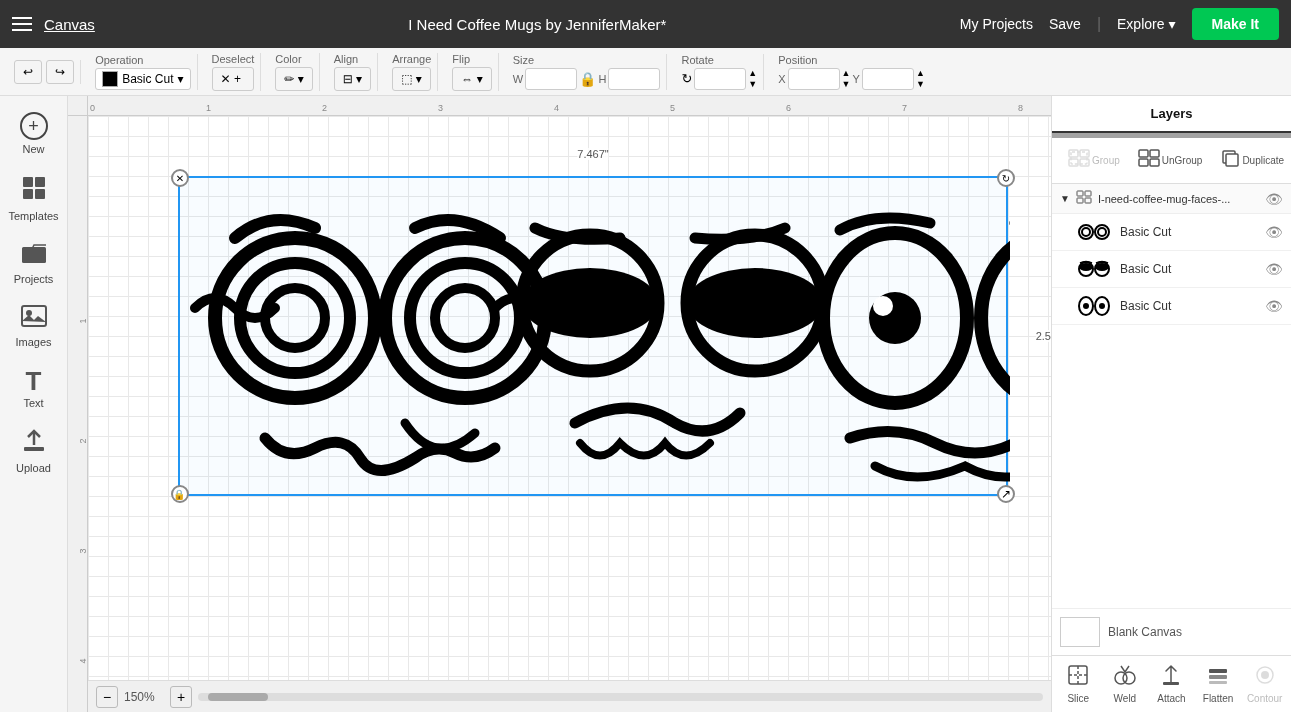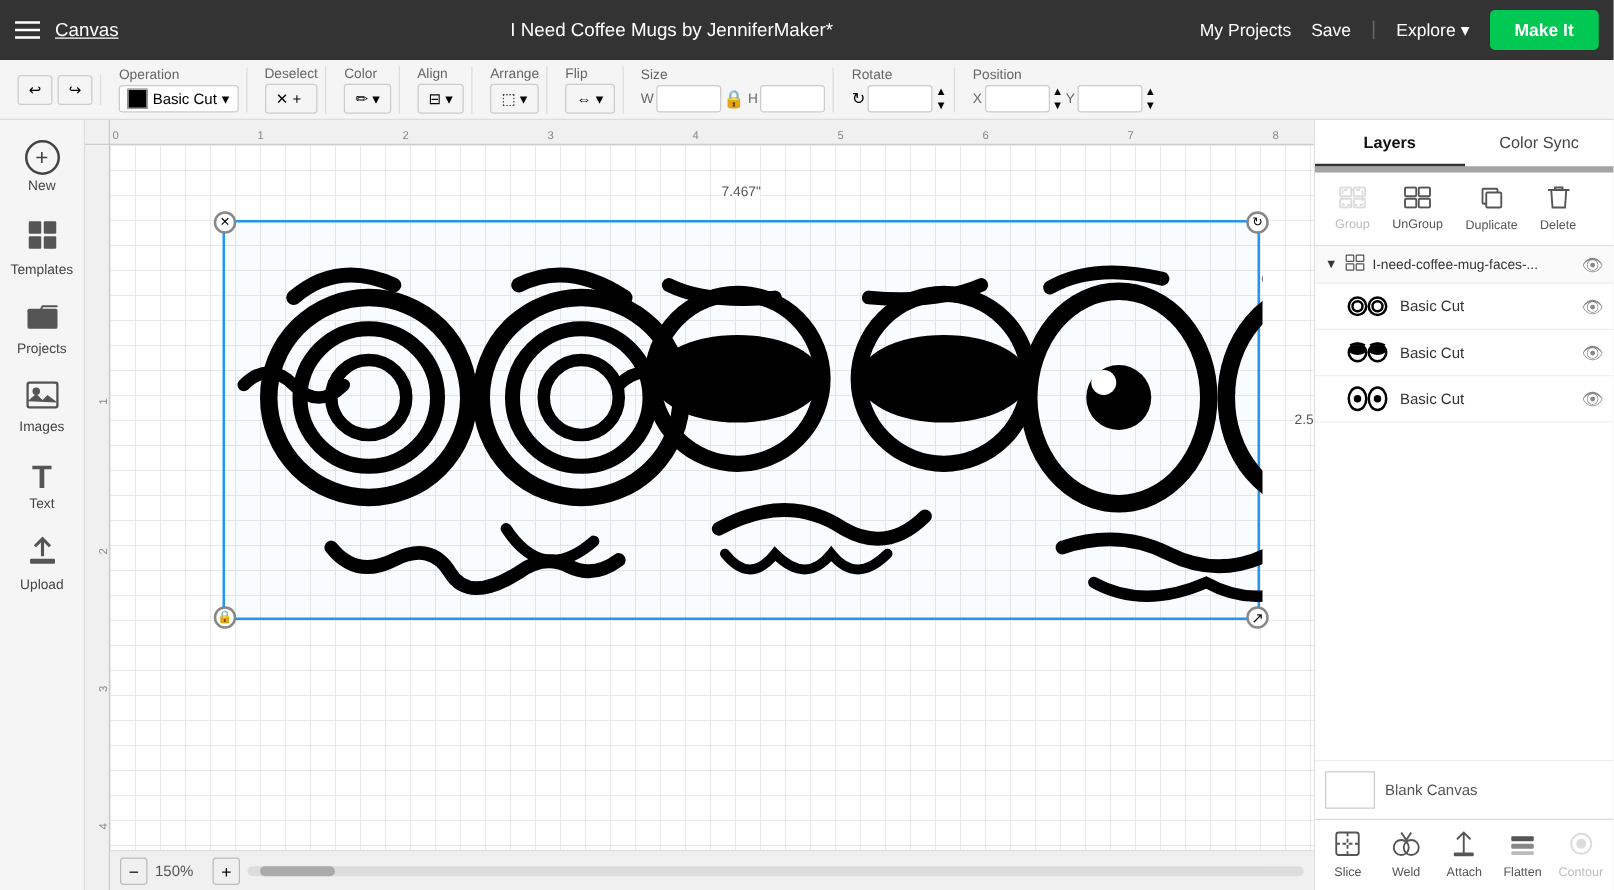--- a/index.html
+++ b/index.html
@@ -213,21 +213,21 @@
     }
     .panel-toolbar {
       display: flex;
       align-items: center;
       gap: 2px;
       padding: 6px 8px;
       border-bottom: 1px solid #ddd;
     }
     .panel-tool-btn {
       display: flex;
-      flex-direction: column;
+      flex-direction: row;
       align-items: center;
       gap: 2px;
       padding: 4px 8px;
       border-radius: 4px;
       cursor: pointer;
       font-size: 10px;
       color: #555;
       border: none;
       background: none;
     }
@@ -602,23 +602,20 @@
       </div>
     </div>
   </div>
 
   <div class="right-panel">
 
     <div class="right-panel-tabs">
       <div class="panel-tab active">
         <span>Layers</span>
       </div>
-      <div class="panel-tab">
-        <span>Color Sync</span>
-      </div>
     </div>
 
     <div class="panel-toolbar">
       <button class="panel-tool-btn disabled">
         <span class="icon">
           <svg width="22" height="18" viewBox="0 0 22 18" fill="none">
             <rect x="1" y="1" width="9" height="7" rx="1" stroke="#aaa" stroke-width="1.5"></rect>
             <rect x="12" y="1" width="9" height="7" rx="1" stroke="#aaa" stroke-width="1.5"></rect>
             <rect x="1" y="10" width="9" height="7" rx="1" stroke="#aaa" stroke-width="1.5"></rect>
             <rect x="12" y="10" width="9" height="7" rx="1" stroke="#aaa" stroke-width="1.5"></rect>

